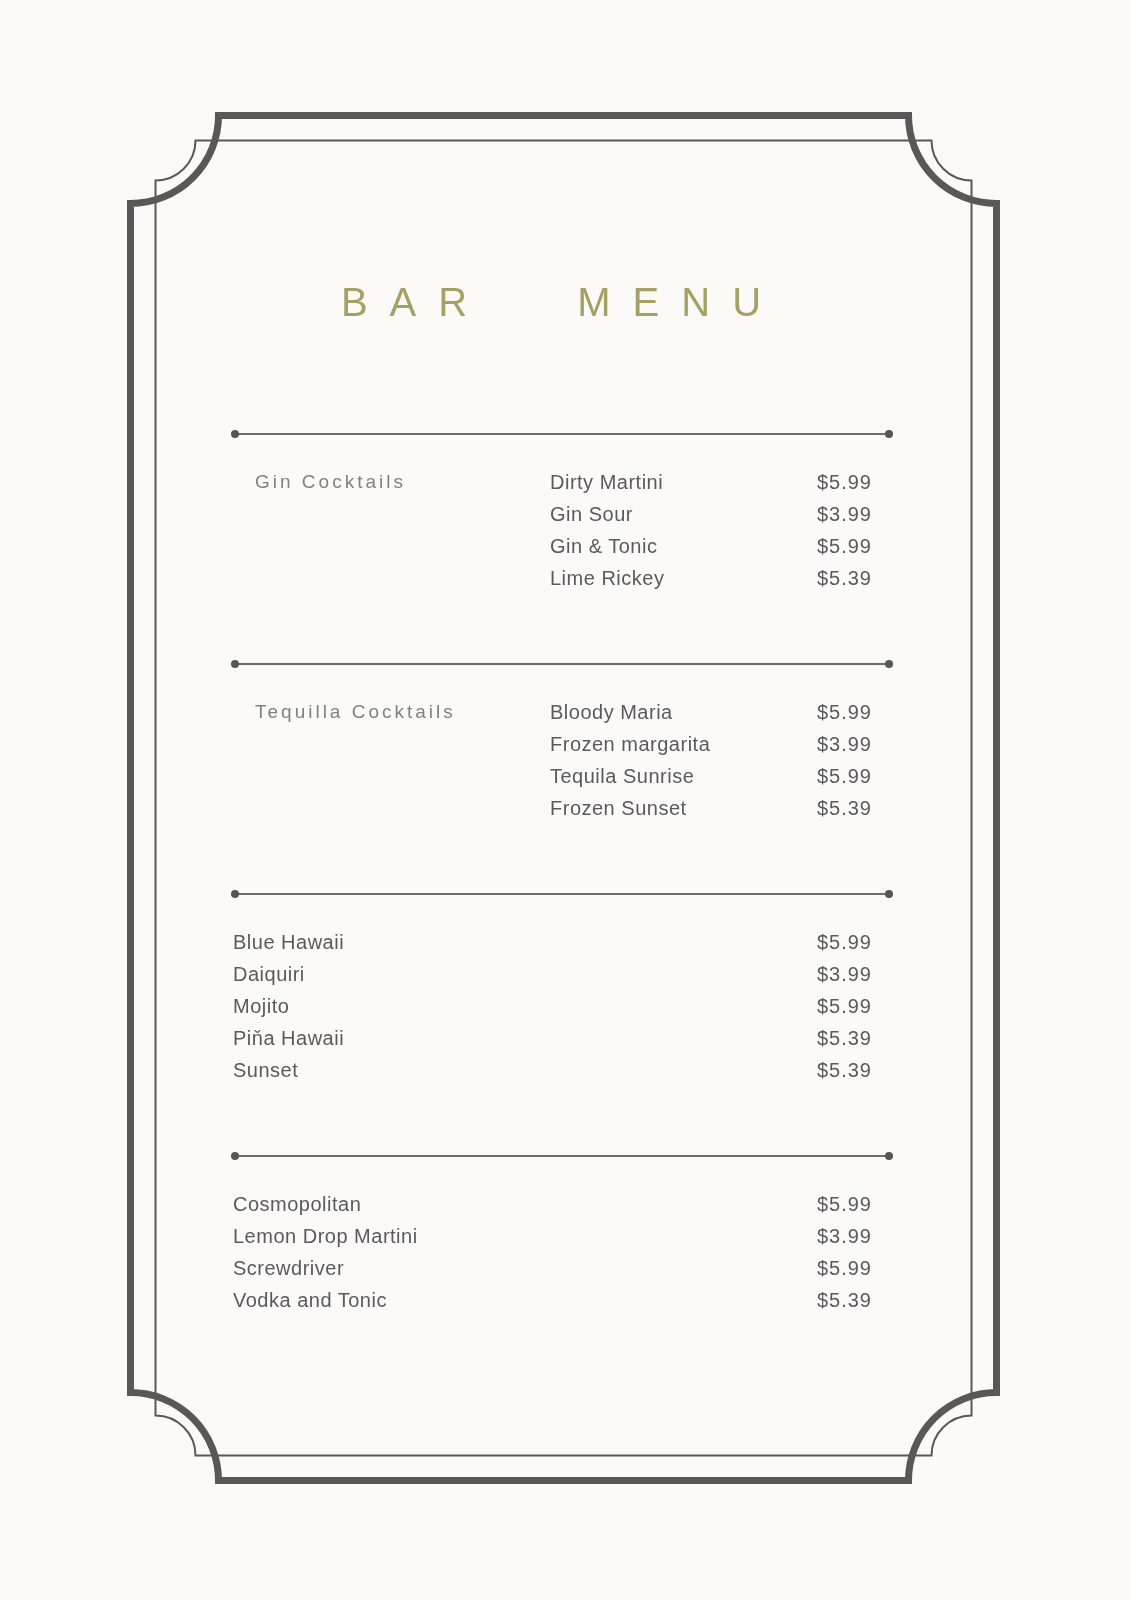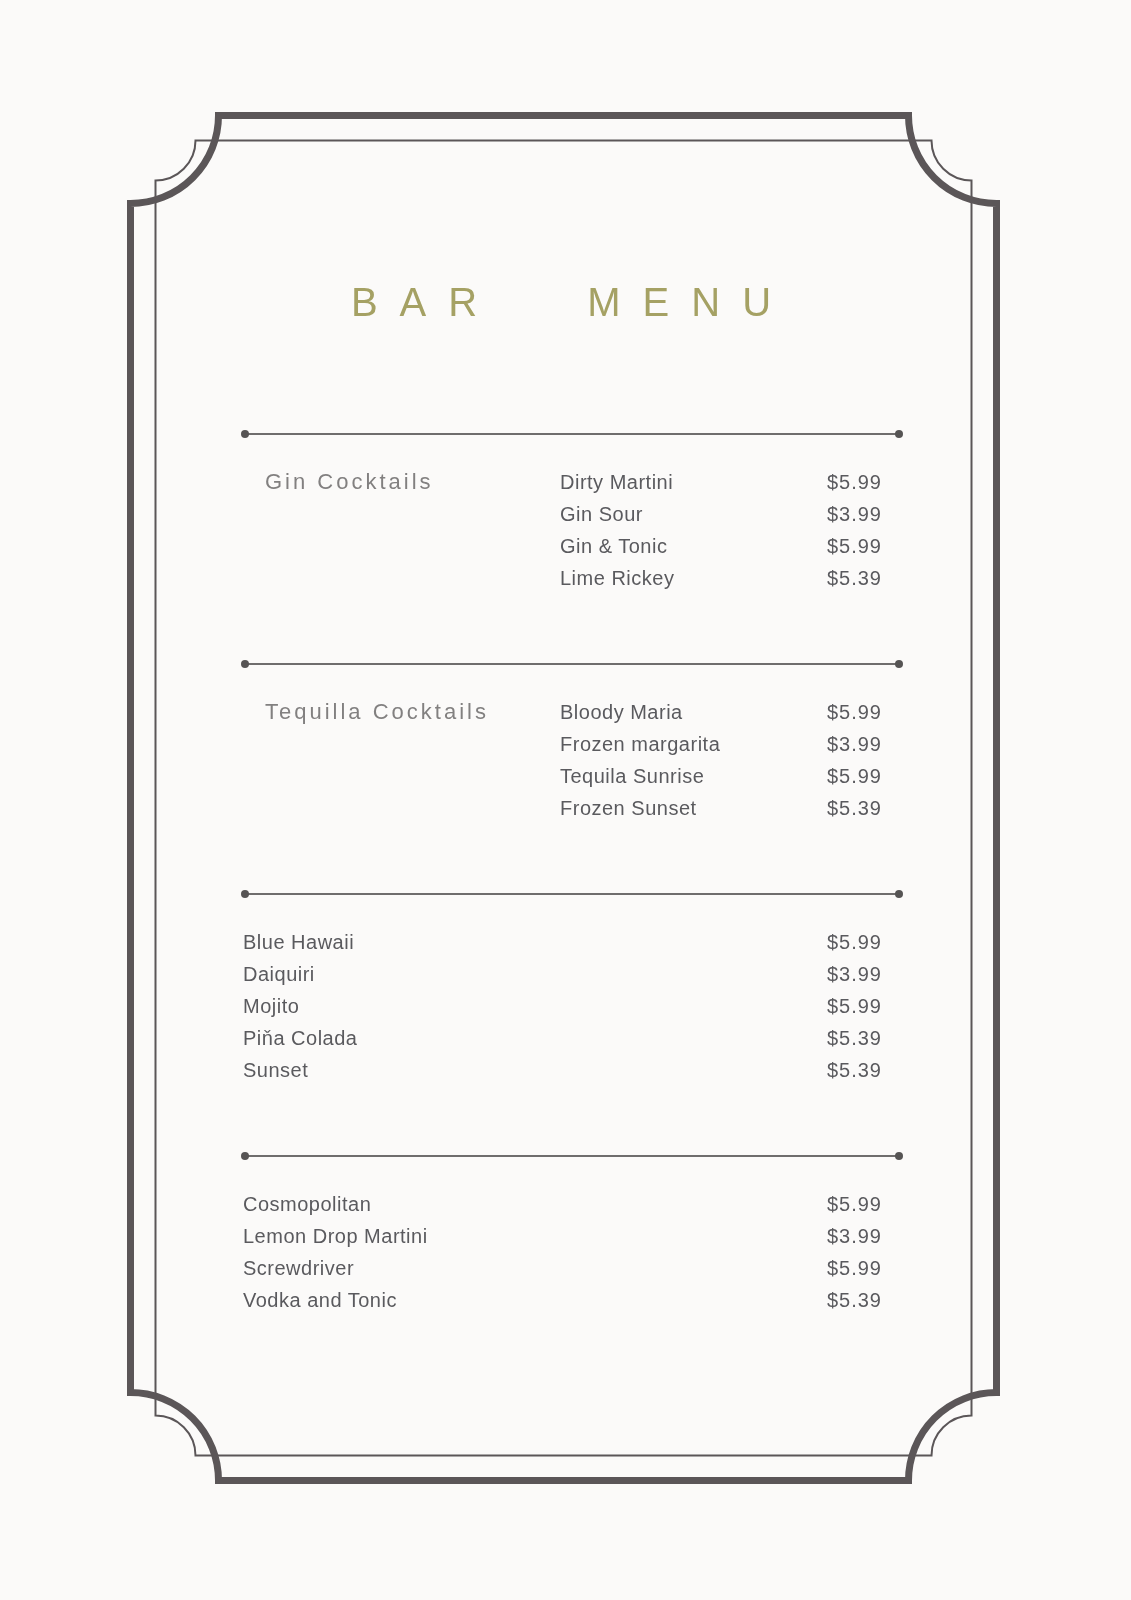--- a/index.html
+++ b/index.html
@@ -18,21 +18,21 @@
     position:relative;
     overflow:hidden;
     font-family:"Liberation Sans", sans-serif;
   }
   .frame-svg{
     position:absolute;left:0;top:0;width:1131px;height:1600px;
     pointer-events:none;
   }
   .content{
     position:absolute;
-    left:243px;top:0;
+    left:233px;top:0;
     width:658px;
   }
   .page-title{
     margin:278px 0 0 0;
     height:48px;line-height:48px;
     text-align:center;
     font-size:40px;
     font-weight:normal;
     letter-spacing:0.55em;
     word-spacing:55px;
@@ -56,21 +56,21 @@
   .section-body{
     display:flex;
     align-items:flex-start;
     margin-bottom:69px;
   }
   .section-heading{
     margin:0;
     box-sizing:border-box;
     width:317px;
     padding-left:22px;
-    font-size:22px;
+    font-size:19px;
     font-weight:normal;
     letter-spacing:3px;
     line-height:32px;
     color:var(--heading);
     white-space:nowrap;
   }
   .items{
     list-style:none;
     margin:0;padding:0 19px 0 0;
     flex:1;
@@ -178,21 +178,21 @@
     <span class="item-name">Daiquiri</span>
     <span class="item-price">$3.99</span>
   </li>
 
   <li class="item-row">
     <span class="item-name">Mojito</span>
     <span class="item-price">$5.99</span>
   </li>
 
   <li class="item-row">
-    <span class="item-name">Piňa Colada</span>
+    <span class="item-name">Piňa Hawaii</span>
     <span class="item-price">$5.39</span>
   </li>
 
   <li class="item-row">
     <span class="item-name">Sunset</span>
     <span class="item-price">$5.39</span>
   </li>
 </ul>
     </div>
   </section>

